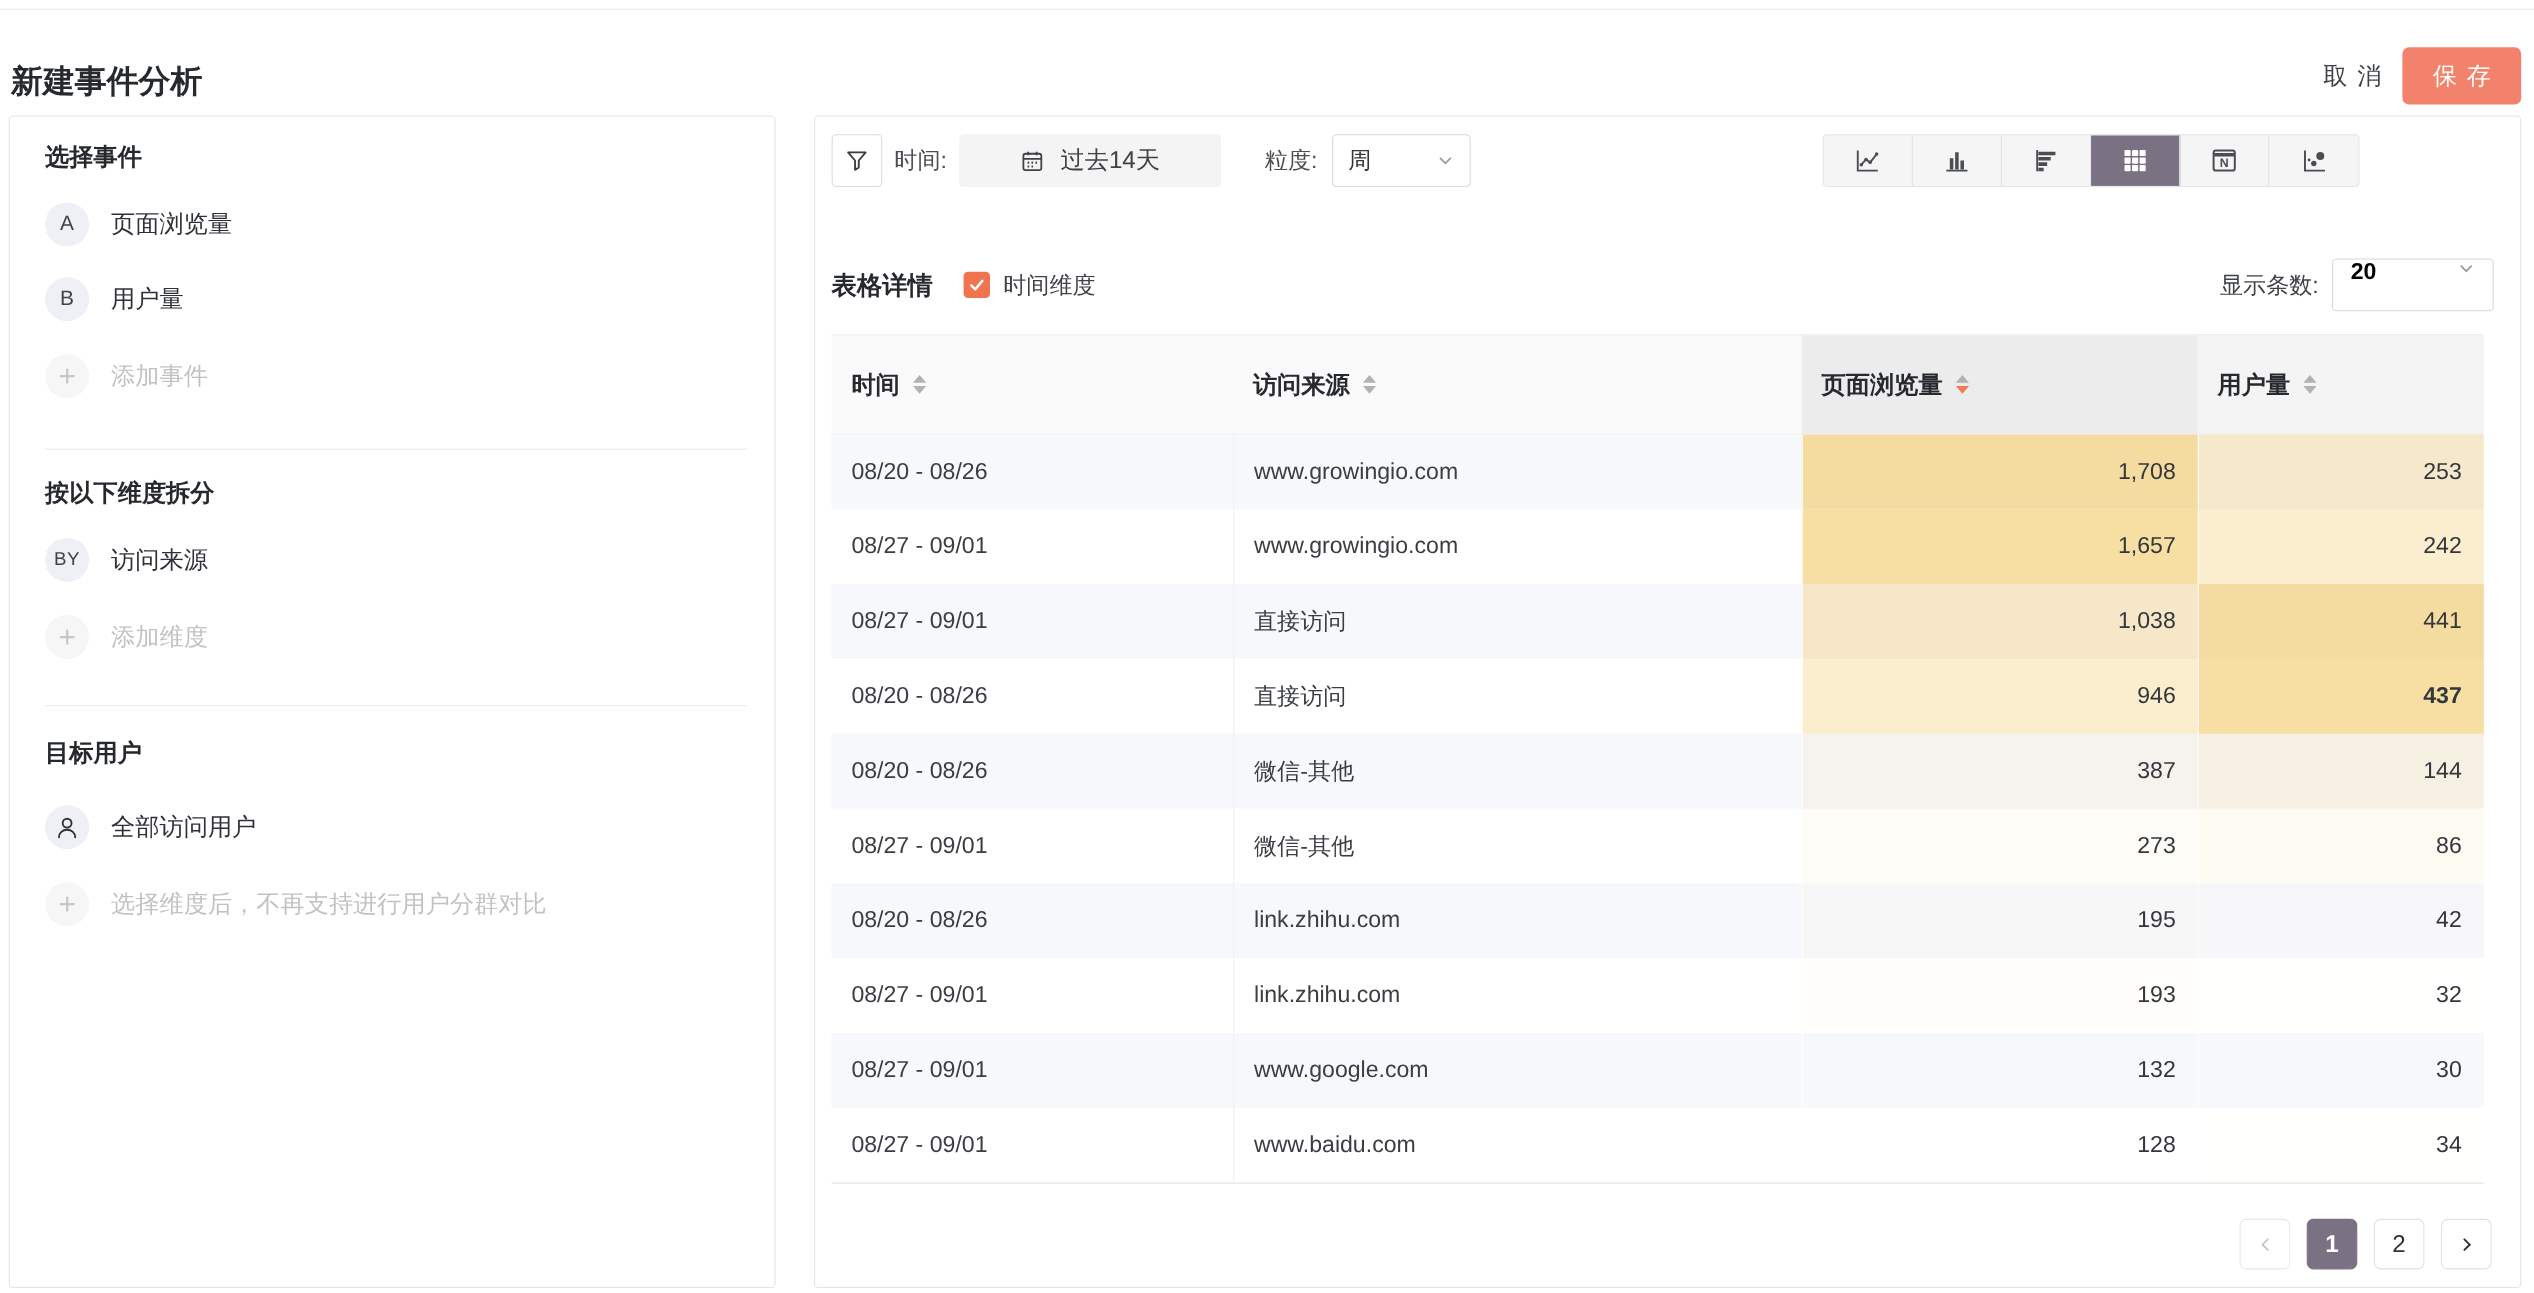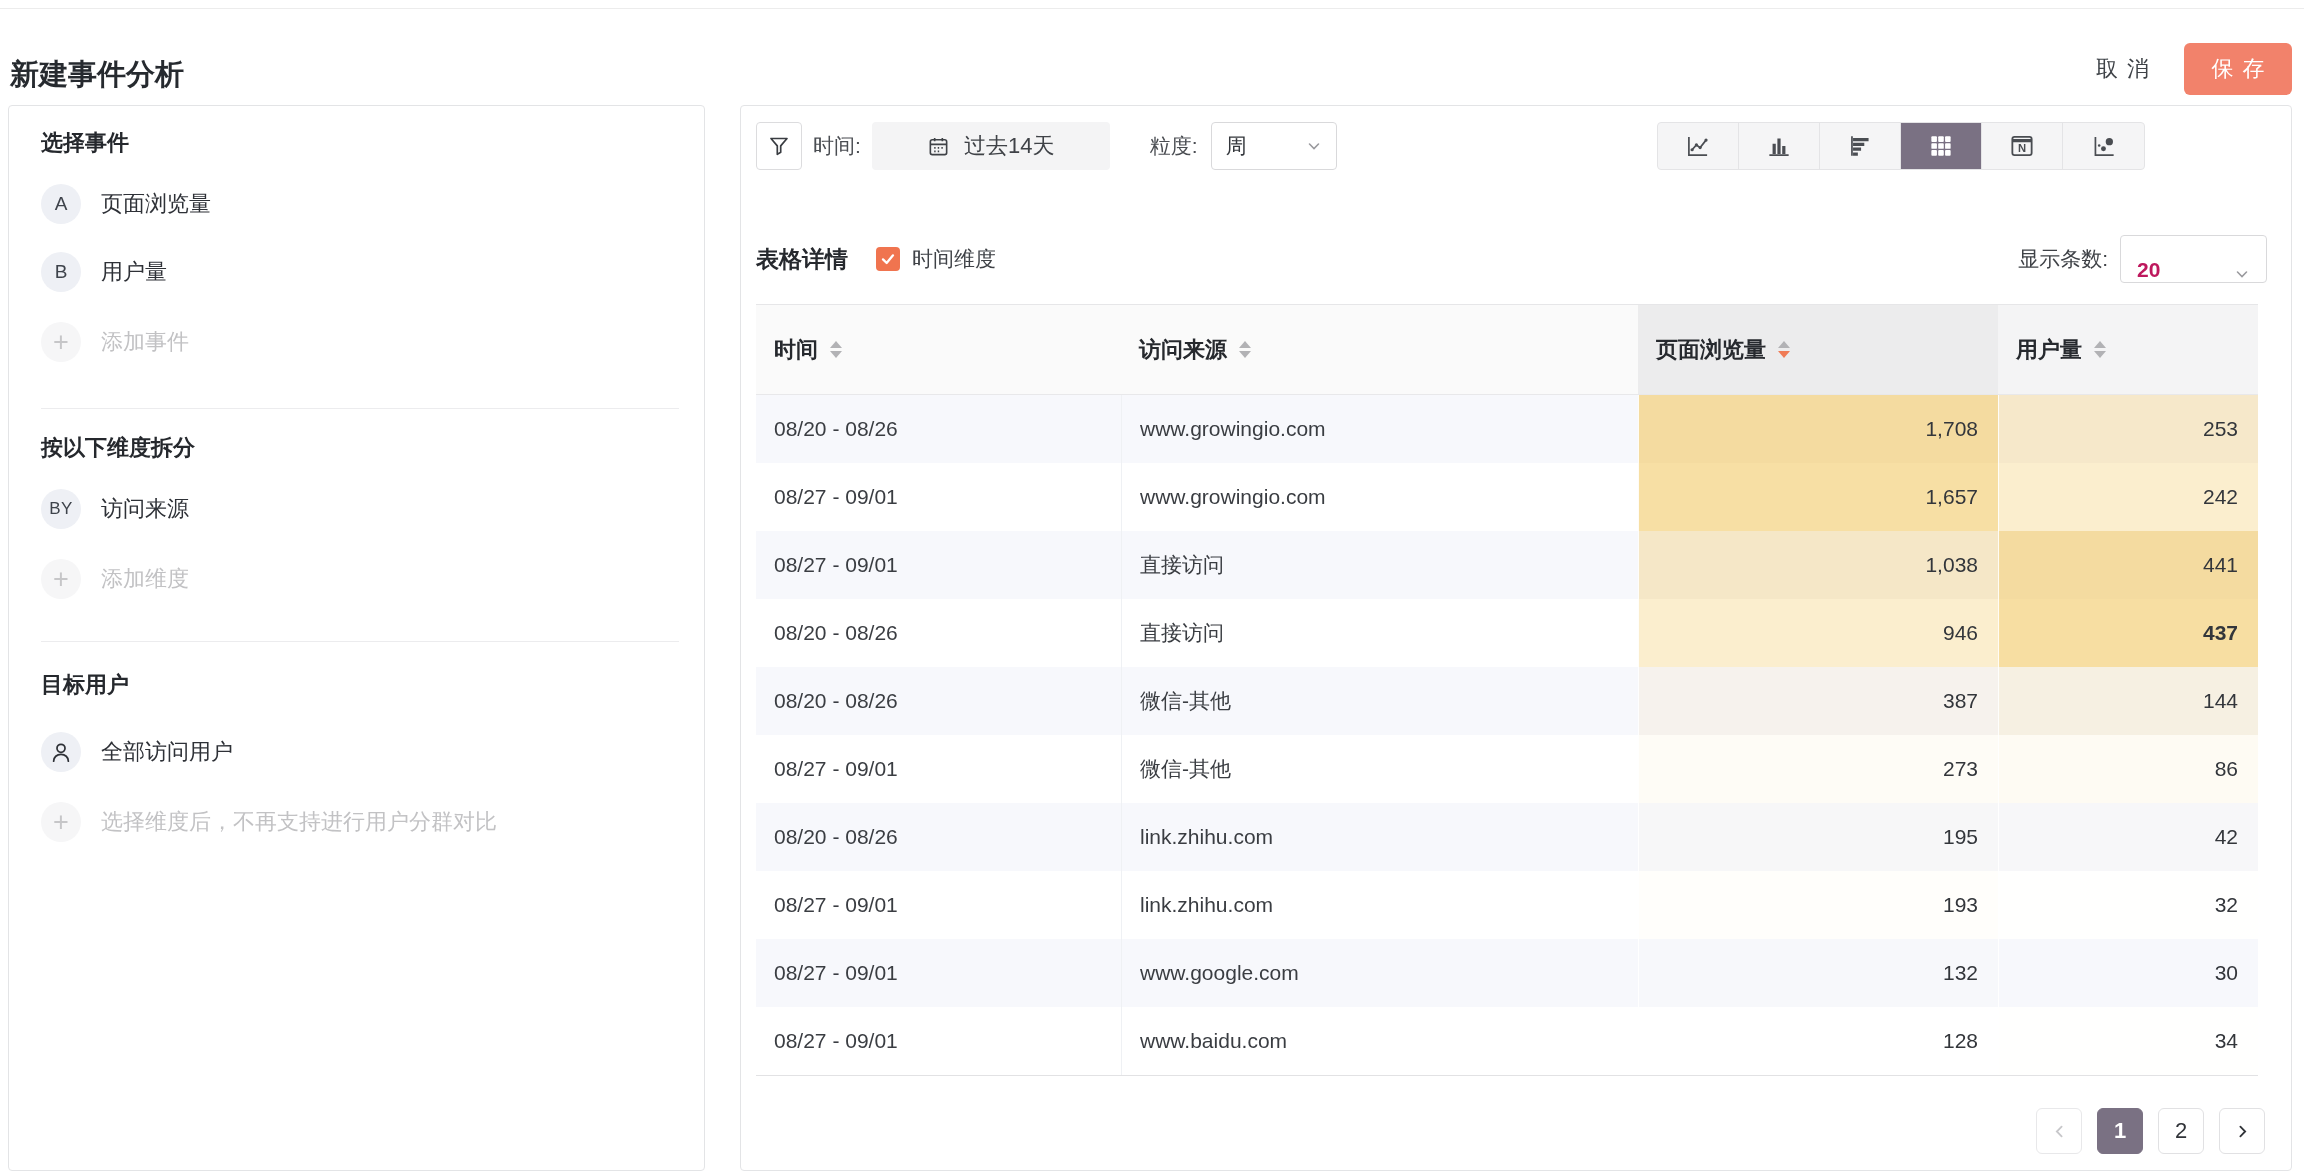--- a/index.html
+++ b/index.html
@@ -7,21 +7,21 @@
   body {
     position:relative; background:#fff; overflow:hidden;
     font-family:"Liberation Sans","DejaVu Sans",sans-serif;
     color:#33363B;
   }
   .top-line { position:absolute; top:8px; left:0; width:100%; height:1px; background:#ECECEC; }
 
   
   .app-header { position:absolute; top:9px; left:0; width:100%; height:86px; display:flex; align-items:flex-end; padding:0 10px; }
   .page-title { font-size:29px; font-weight:bold; color:#262A2F; }
-  .header-actions { margin-left:auto; display:flex; align-items:center; gap:26px; padding-right:2px; }
+  .header-actions { margin-left:auto; display:flex; align-items:center; gap:10px; padding-right:2px; }
   .cancel-btn { font-size:22px; color:#3F4348; letter-spacing:9px; background:none; border:none; cursor:pointer; }
   .save-btn { font-size:22px; color:#fff; letter-spacing:9px; text-indent:9px; background:#F2826B; border:none; border-radius:6px; width:108px; height:52px; cursor:pointer; display:flex; align-items:center; justify-content:center; }
 
   
   .left-panel { position:absolute; left:8px; top:105px; width:697px; height:1066px; background:#fff; border:1px solid #E3E4E6; border-radius:4px; }
   .right-panel { position:absolute; left:740px; top:105px; width:1552px; height:1066px; background:#fff; border:1px solid #E3E4E6; border-radius:4px; overflow:hidden; }
 
   
   .sec { padding-left:32px; padding-right:32px; }
   .sec-1 { padding-top:22px; padding-bottom:44px; }
@@ -53,21 +53,21 @@
   .ct-btn:last-child { border-right:none; }
   .ct-btn.selected { background:#7A7183; color:#fff; }
 
   
   .table-section-bar { margin:63px 24px 0 15px; height:52px; display:flex; align-items:center; }
   .section-title { font-size:23px; font-weight:bold; color:#26292E; }
   .checkbox { margin-left:28px; width:24px; height:24px; border-radius:4px; background:#F0744F; display:flex; align-items:center; justify-content:center; cursor:pointer; flex:0 0 auto; }
   .cb-label { margin-left:12px; font-size:21px; color:#3F4247; }
   .right-controls { margin-left:auto; display:flex; align-items:center; gap:12px; }
   .rc-label { font-size:21px; color:#3F4247;text-align:center; }
-  .page-size-select { width:147px; height:48px; border:1px solid #D9D9DB; border-radius:4px; background:#fff; display:flex; align-items:flex-end; justify-content:space-between; padding:0 16px; font-size:21px; font-weight:bold; color:#be185d; cursor:pointer; }
+  .page-size-select { width:147px; height:48px; border:1px solid #D9D9DB; border-radius:4px; background:#fff; display:flex; align-items:flex-start; justify-content:space-between; padding:0 16px; font-size:21px; font-weight:bold; color:#000000; cursor:pointer; }
 
   
   .data-table { margin:19px 0 0 15px; width:1502px; border-top:1px solid #E6E6E8; border-bottom:1px solid #E2E2E4; }
   .thead { display:flex; height:90px; border-bottom:1px solid #E8E8EA; }
   .th { display:flex; align-items:center; gap:12px; padding-left:18px; font-size:22px; font-weight:bold; color:#26292E; background:#FAFAFA; cursor:pointer; }
   .c-time { width:365px; } .c-source { width:517px; } .c-pv { width:360px; } .c-uv { width:260px; }
   .th.c-pv { background:#ECECED; }
   .th.c-uv { background:#F4F4F5; }
   .sort { display:flex; flex-direction:column; gap:3px; }
   .sort i { display:block; width:0; height:0; border-left:6px solid transparent; border-right:6px solid transparent; }

